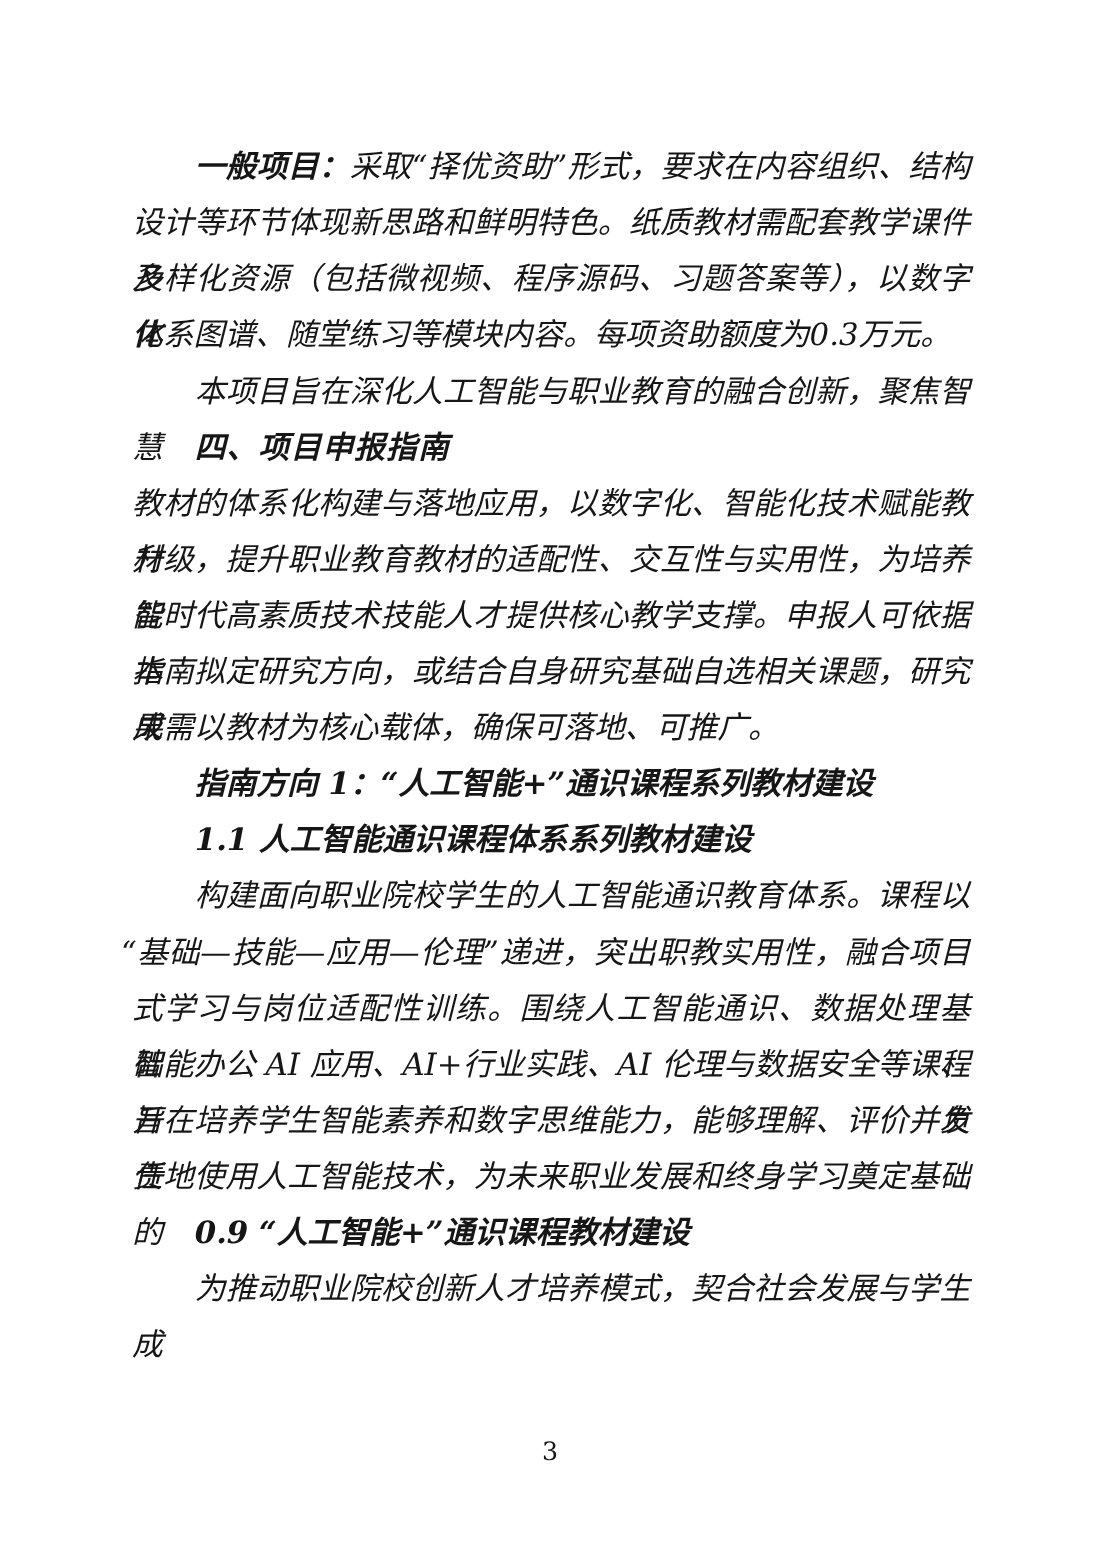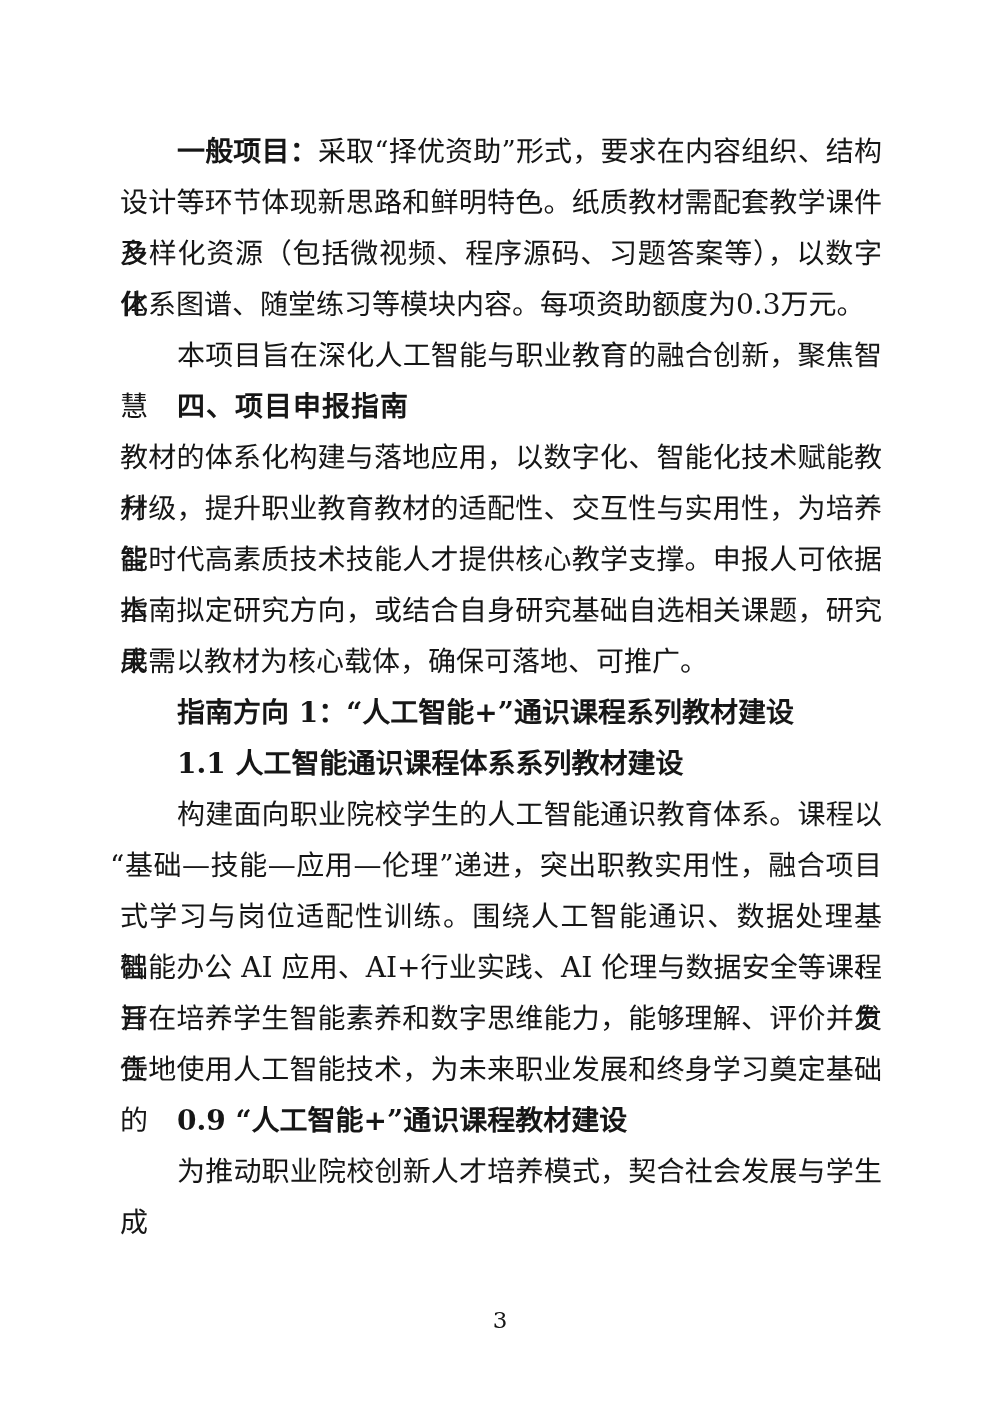--- a/index.html
+++ b/index.html
@@ -20,20 +20,21 @@
     position: absolute;
     left: 120px;
     top: 126px;
     width: 762px;
   }
   .line {
     height: 51px;
     line-height: 51px;
     font-size: 28px;
     white-space: nowrap;
+    font-style: italic;
   }
   
   .j {
     white-space: normal;
     text-align: justify;
     text-align-last: justify;
     text-justify: inter-character;
   }
   
   .ind { text-indent: 57px; }

